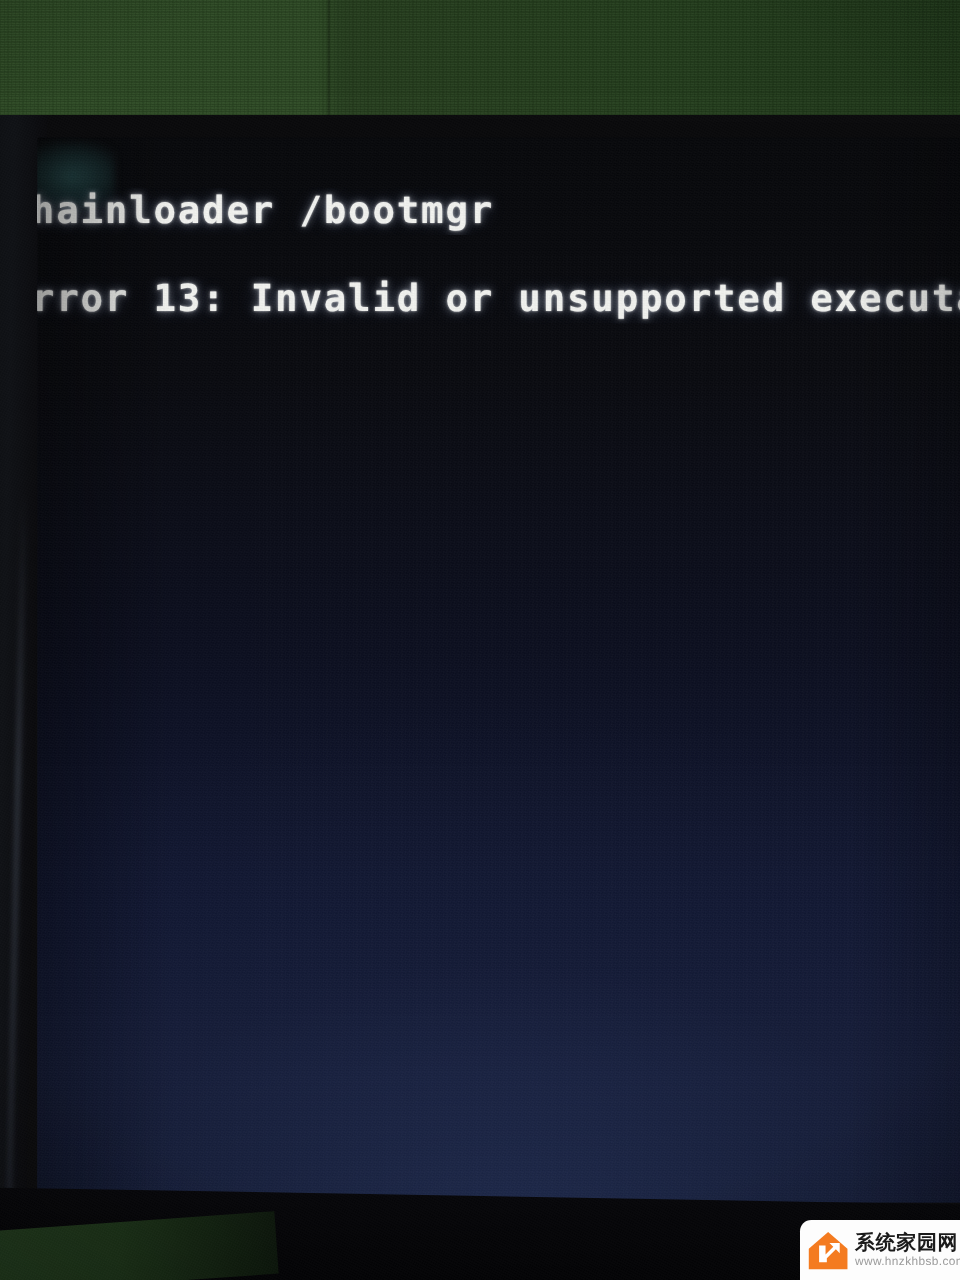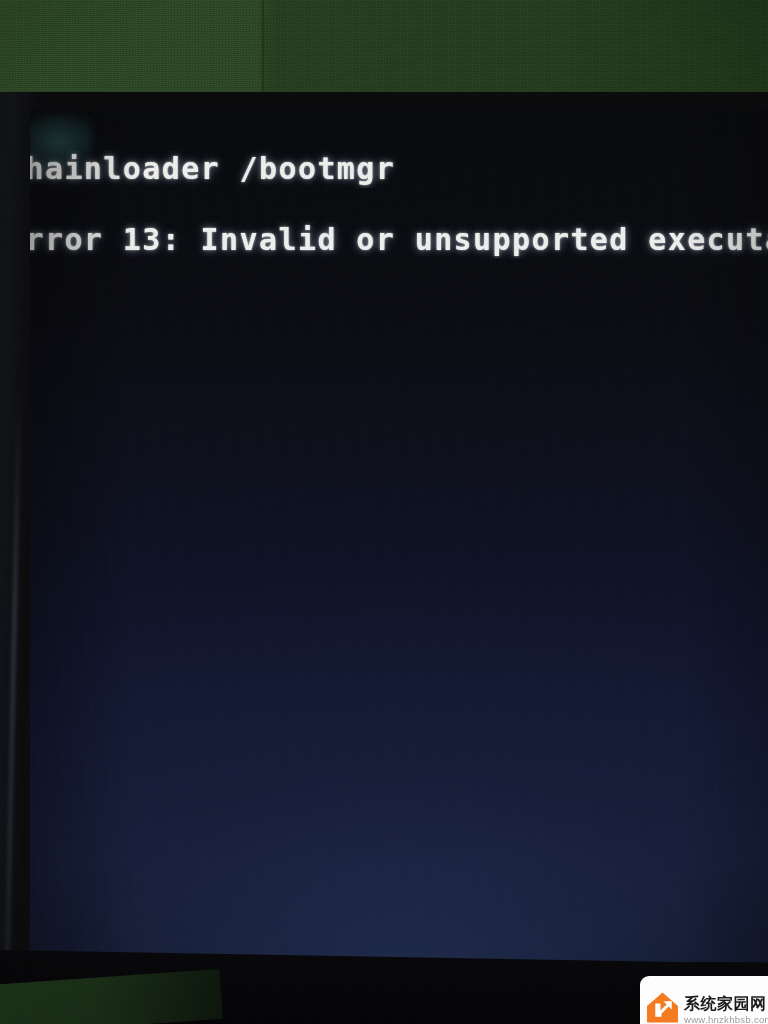--- a/index.html
+++ b/index.html
@@ -214,21 +214,21 @@
   
   .watermark {
     position: absolute;
     right: 0;
     bottom: 0;
     width: 128px;
     height: 48px;
     background: #fdfdfd;
     border-top-left-radius: 9px;
     display: flex;
-    align-items: flex-end;
+    align-items: center;
     padding-left: 6px;
     box-sizing: border-box;
   }
   .wm-logo {
     width: 33px;
     height: 33px;
     flex: 0 0 33px;
     position: relative;
   }
   .wm-text {

